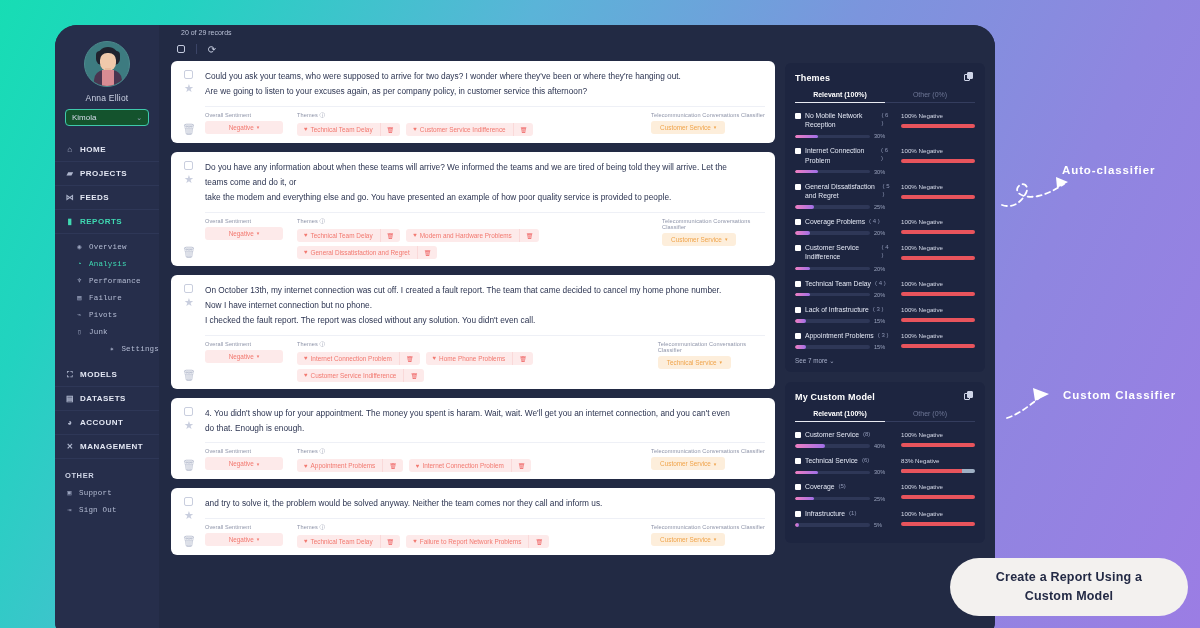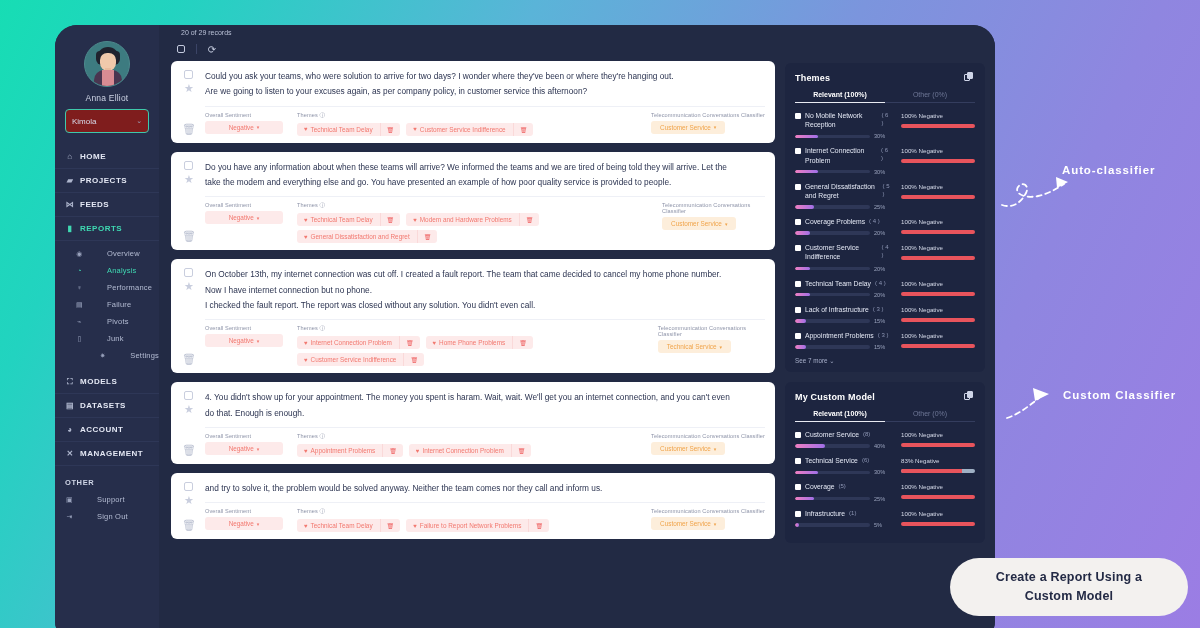--- a/index.html
+++ b/index.html
@@ -43,44 +43,45 @@
   .av-body { position:absolute; left:9px; top:28px; width:28px; height:20px; background:#4a3550; border-radius:10px 10px 0 0; }
   .av-shirt { position:absolute; left:17px; top:28px; width:12px; height:20px; background:#d98b93; }
   .av-neck { position:absolute; left:20px; top:26px; width:6px; height:5px; background:#e8bb9c; }
 
   .user-name {
     text-align:center; color:#cdd3e4; font-size:8.5px;
     margin-top: 6px; letter-spacing:.2px;
   }
   .org-select {
     margin: 6px 10px 0 10px;
-    height: 24px;
+    height: 17px;
     border: 1px solid #3fc9ab;
     border-radius: 4px;
-    background: #7f1d1d;
+    background: #14532d;
     display:flex; align-items:center; justify-content:space-between;
     padding: 0 6px;
     color: #d7dcec; font-size: 8px;
   }
   .org-select .chev { font-size:7px; color:#9aa3bd; }
 
   .nav { margin-top: 12px; }
   .nav-item {
     height: 24px; display:flex; align-items:center; gap:5px;
     padding-left: 10px; color:#e3e7f3;
     font-size:8px; font-weight:bold; letter-spacing:.5px;
     border-bottom: 1px solid #2e3757;
   }
   .nav-item .ic { width:10px; text-align:center; font-size:8px; color:#aeb6cd; line-height:1; }
   .nav-item.active { color:#3fd9b2; }
   .nav-item.active .ic { color:#3fd9b2; }
   .sub-item {
-    height: 17px; display:flex; align-items:center; gap:23px;
+    height: 17px; display:flex; align-items:center; gap:5px;
     padding-left: 20px; color:#b4bcd3; font-size:7.5px;
     letter-spacing:.2px;
+    font-family:Liberation Mono, monospace;
   }
   .sub-item.active { color:#3fd9b2;align-items:center; }
   .sub-item .ic { width:9px; text-align:center; font-size:7px; color:#9aa3bd; }
   .sub-item.active .ic { color:#3fd9b2; }
   .nav-section {
     padding-left:10px; color:#cfd5e6; font-size:7.5px; font-weight:bold;
     letter-spacing:.6px; margin-top:12px; margin-bottom:4px;
   }
 
   
@@ -295,21 +296,21 @@
       <div class="feed" id="feed">
           <div class="card">
     <div class="card-left">
       <div>
         <div class="cb"></div>
         <div class="star">★</div>
       </div>
       <div class="trash">🗑</div>
     </div>
     <div class="card-body">
-      <div class="card-text">Could you ask your teams, who were solution to arrive for two days? I wonder where they've been or where they're hanging out.</div>
+      <div class="card-text">Could you ask your teams, who were supposed to arrive for two days? I wonder where they've been or where they're hanging out.</div>
               <div class="card-text">Are we going to listen to your excuses again, as per company policy, in customer service this afternoon?</div>
       <div class="card-divider"></div>
       <div class="meta-row">
         <div class="meta-col">
           <div class="meta-label">Overall Sentiment</div>
           <div class="pill sentiment">
             <span>Negative</span>
                     <span class="caret">▾</span>
           </div>
         </div>
@@ -345,20 +346,21 @@
           <div class="card">
     <div class="card-left">
       <div>
         <div class="cb"></div>
         <div class="star">★</div>
       </div>
       <div class="trash">🗑</div>
     </div>
     <div class="card-body">
       <div class="card-text">Do you have any information about when these teams will arrive? We informed the teams and we are tired of being told they will arrive. Let the</div>
+              <div class="card-text">teams come and do it, or</div>
               <div class="card-text">take the modem and everything else and go. You have presented an example of how poor quality service is provided to people.</div>
       <div class="card-divider"></div>
       <div class="meta-row">
         <div class="meta-col">
           <div class="meta-label">Overall Sentiment</div>
           <div class="pill sentiment">
             <span>Negative</span>
                     <span class="caret">▾</span>
           </div>
         </div>

